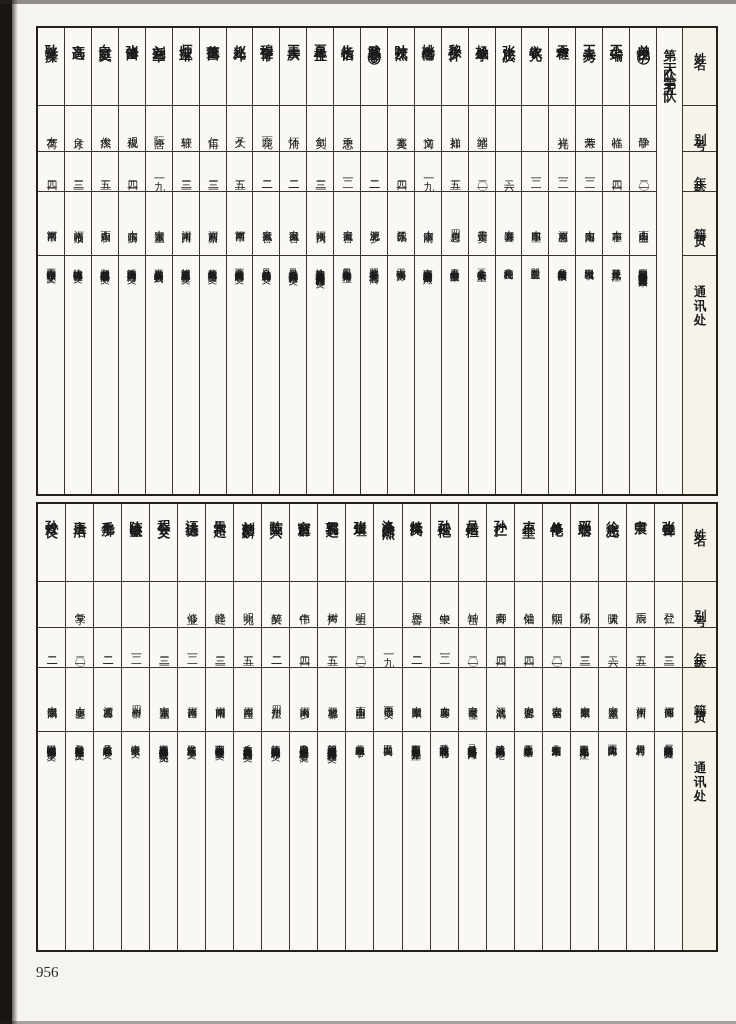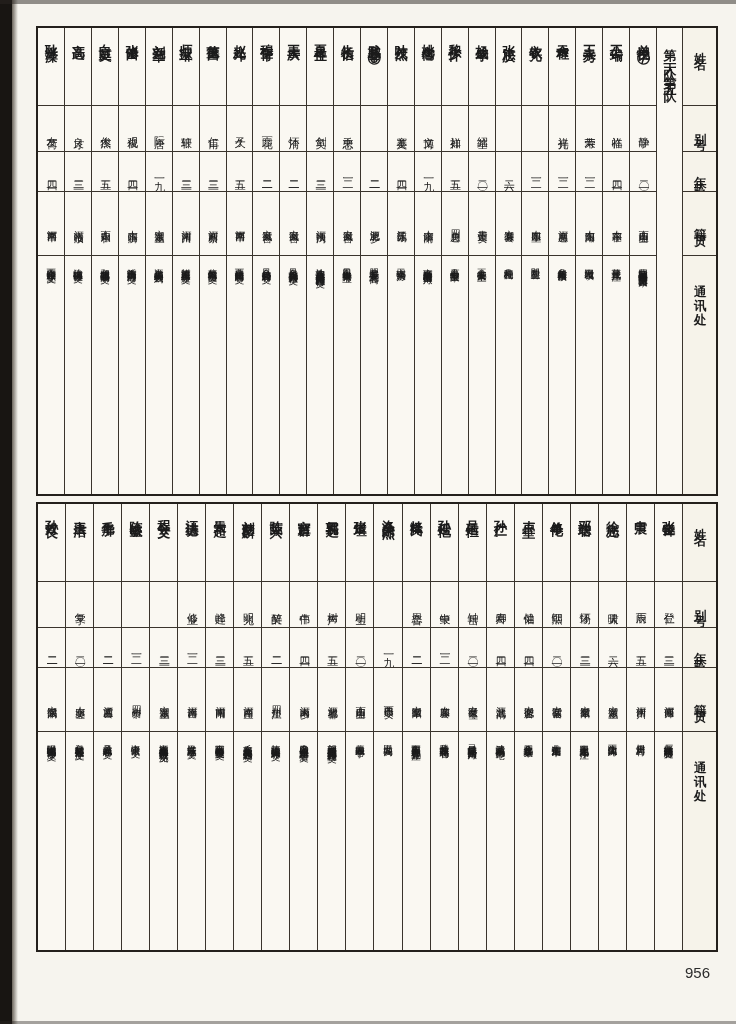--- a/index.html
+++ b/index.html
@@ -60,23 +60,23 @@
   .head-col .cell .vtxt{font-size:12.5px;font-weight:700;letter-spacing:6px;}
   .head-col .cell.addr .vtxt{letter-spacing:14px;padding-top:14px;}
   .head-col .cell.name .vtxt{padding-top:8px;}
 
   .section-txt{
     font-size:13px;font-weight:700;letter-spacing:7px;
     padding-top:10px;
   }
 
   .pagenum{
-    text-align:right;
+    text-align:left;
     padding:12px 8px 0 0;
-    font-family:Liberation Sans, sans-serif;
+    font-family:Liberation Serif, serif;
     font-size:15px;color:#2c2c2c;
   }
 </style>
 </head>
 <body>
 
 <div class="gutter"></div>
 <div class="gutter2"></div>
 <div class="topedge"></div>
 <div class="botedge"></div>

